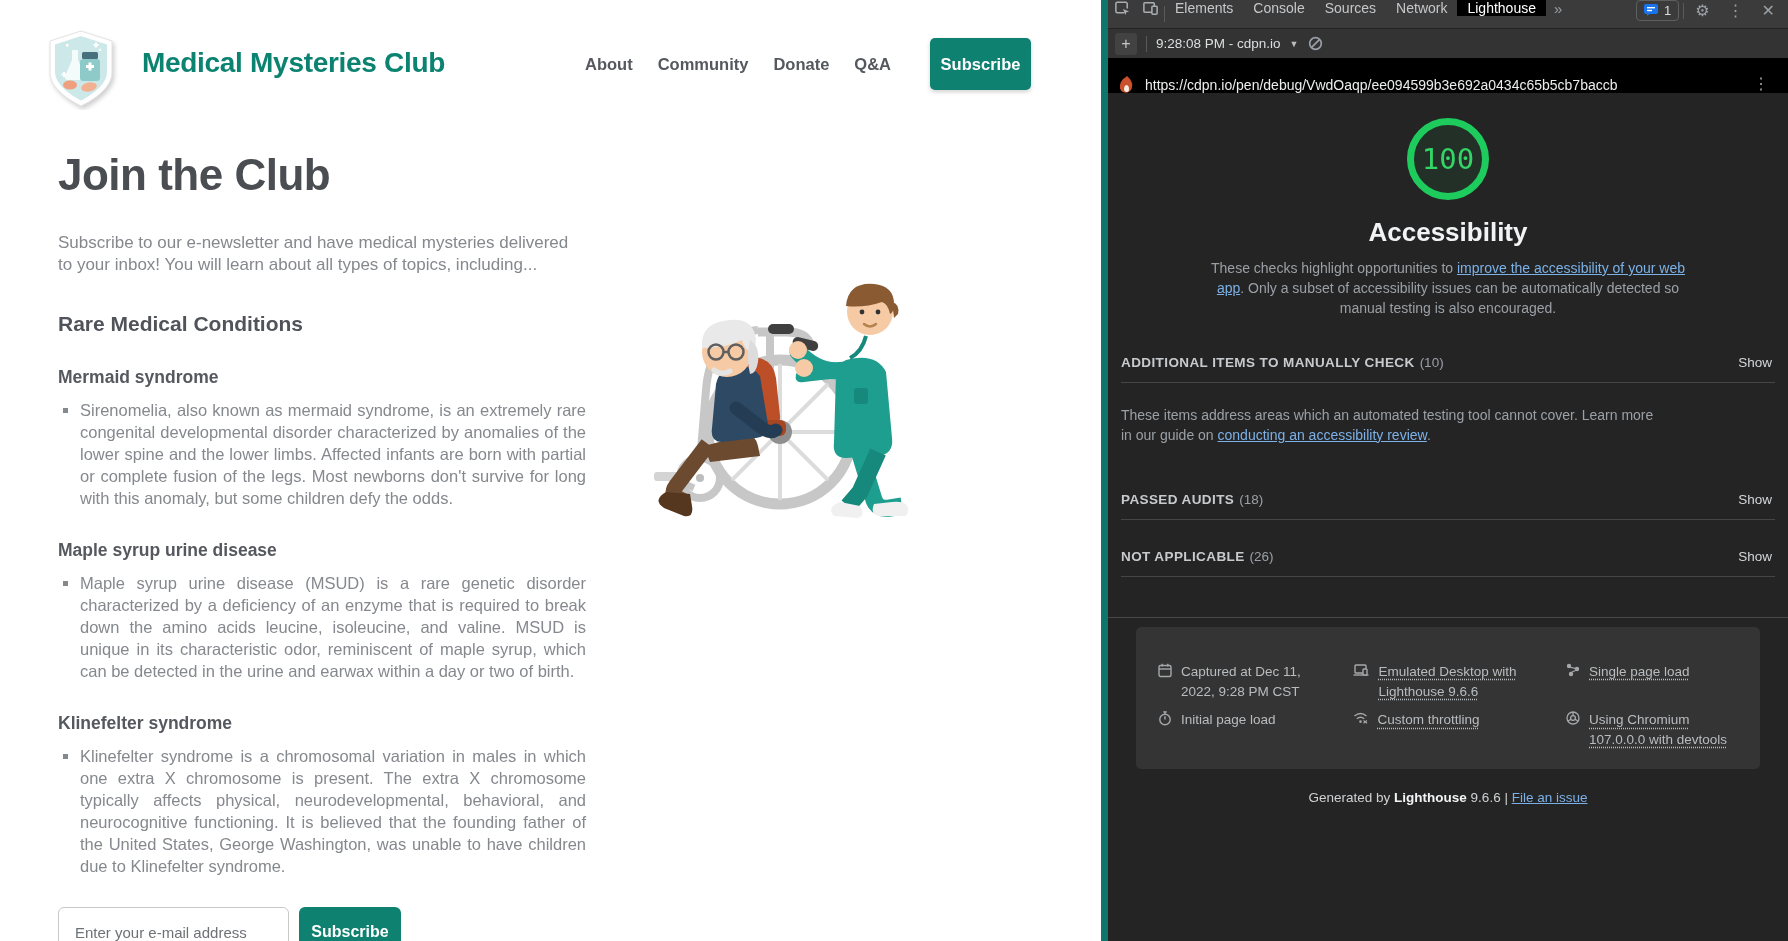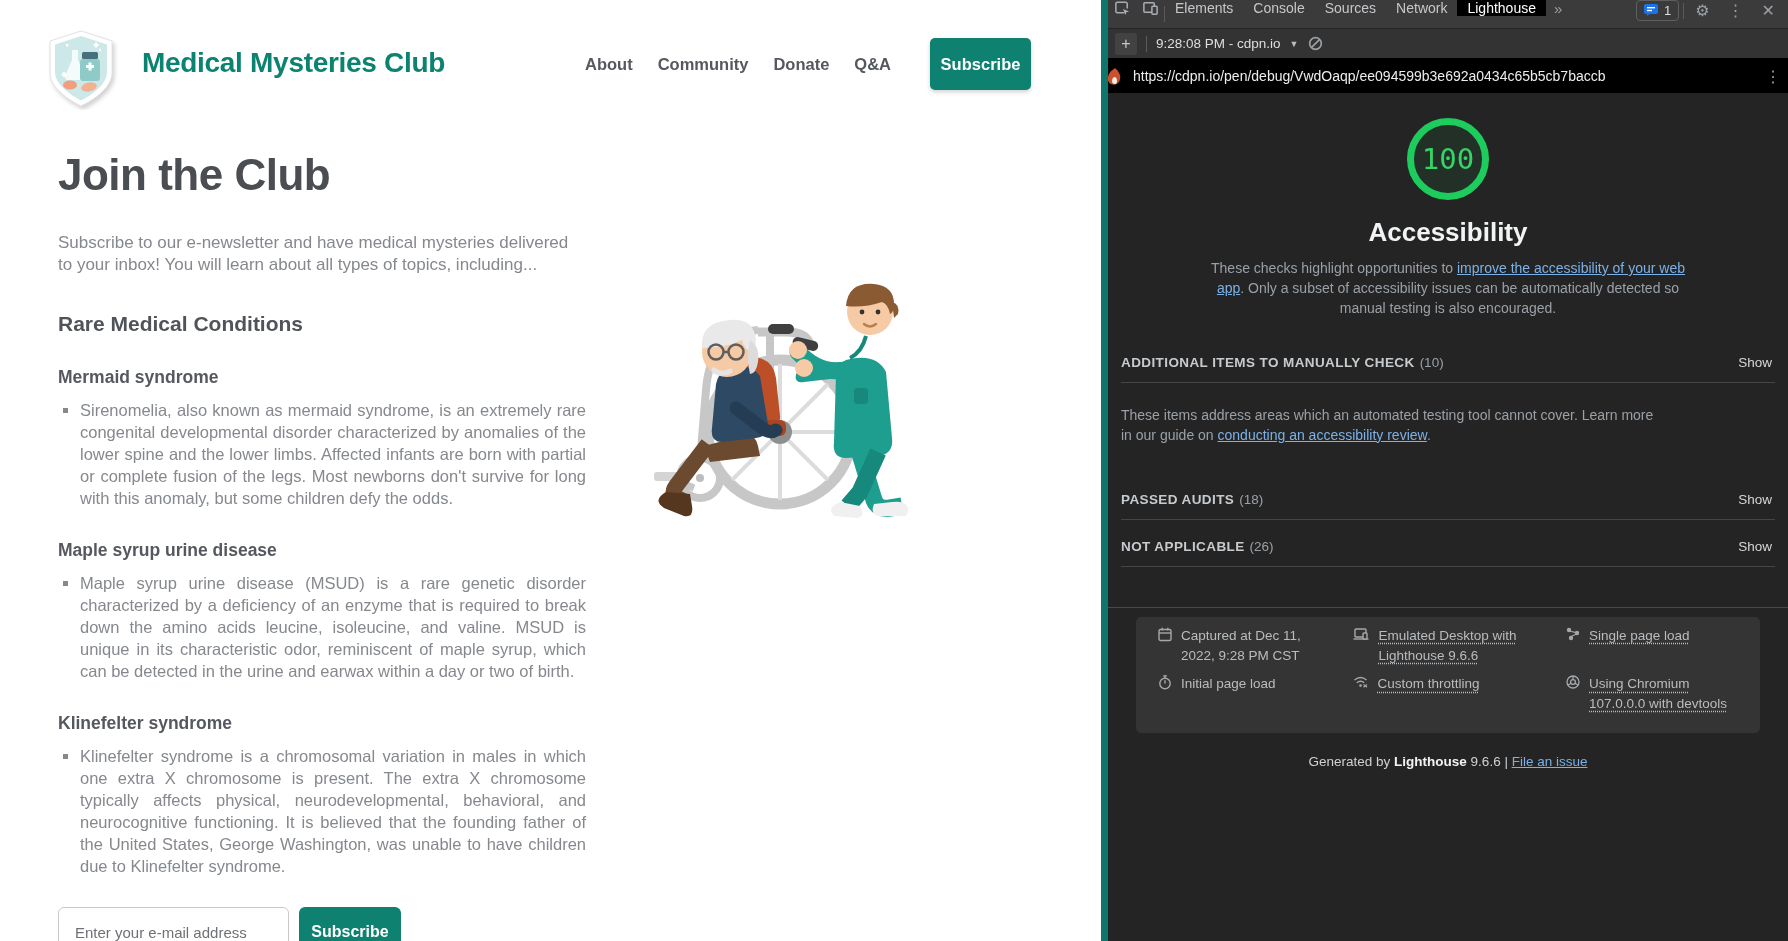--- a/index.html
+++ b/index.html
@@ -41,37 +41,37 @@
   .issues-pill .cnt { font-size:13px; color:#dadce0; }
   .glyph-btn { font-size:16px; color:#9aa0a6; padding:0 7px; cursor:pointer; }
   .more-tabs { font-size:15px; color:#9aa0a6; padding:0 8px; display:flex; align-items:center; cursor:pointer; }
 
   .dt-toolbar { height:30px; background:#333333; display:flex; align-items:center; padding:0 7px; gap:9px; border-bottom:1px solid #000; flex:none; }
   .plus-btn { width:22px; height:22px; background:#424242; border-radius:3px; display:flex; align-items:center; justify-content:center; color:#c5c7ca; font-size:16px; cursor:pointer; }
   .session { font-size:13.5px; color:#dcdee0; cursor:pointer; }
   .caret { font-size:9px; color:#b9bcbf; cursor:pointer; }
   .block-icn { color:#9aa0a6; cursor:pointer; display:flex; }
 
-  .dt-urlbar { height:34px; background:#000; display:flex; align-items:center; padding:0 0; gap:11px; flex:none; }
+  .dt-urlbar { height:34px; background:#000; display:flex; align-items:flex-end; padding:0 12px; gap:11px; flex:none; }
   .url-text { flex:1; font-size:14px; color:#eceded; white-space:nowrap; overflow:hidden; text-overflow:ellipsis; }
 
   .dt-report { flex:1; overflow:hidden; position:relative; }
   .gauge { width:82px; height:82px; margin:25px auto 0; border-radius:50%; border:7px solid #1ecb5d; background:rgba(18,206,93,.07); display:flex; align-items:center; justify-content:center; }
   .gauge .score { font-family:"DejaVu Sans Mono", monospace; font-size:29px; color:#35d467; }
   .cat-title { margin-top:17px; text-align:center; font-size:26px; font-weight:700; color:#f1f3f4; }
   .cat-desc { width:492px; margin:11px auto 0; text-align:center; font-size:14px; line-height:1.42; color:#9aa0a6; }
   a.blue { color:#7cb1e7; text-decoration:underline; cursor:pointer; }
   .sec-head { display:flex; align-items:baseline; padding:0 16px 0 13px; margin-top:36px; }
   .sec-title { font-size:13.5px; font-weight:700; color:#c8cbce; letter-spacing:.4px; }
   .sec-count { font-size:13.5px; color:#9aa0a6; margin-left:5px; }
   .sec-show { margin-left:auto; font-size:13.5px; color:#d4d6d8; cursor:pointer;text-align:right; }
   .sec-div { border:none; border-top:1px solid #454545; margin:12px 13px 0; }
   .manual-note { padding:0 13px; margin-top:22px; font-size:14px; line-height:1.45; color:#9aa0a6; width:560px; }
   .sep-full { border:none; border-top:1px solid #484848; margin:40px 0 0; }
-  .meta-box { margin:9px 28px 0; background:#343434; border-radius:5px; padding:9px 22px 20px; display:grid; grid-template-columns:1.02fr 1.12fr 1fr; column-gap:20px; row-gap:9px; }
+  .meta-box { margin:9px 28px 0; background:#343434; border-radius:5px; padding:35px 22px 20px; display:grid; grid-template-columns:1.02fr 1.12fr 1fr; column-gap:20px; row-gap:9px; }
   .meta-item { display:flex; gap:9px; font-size:13.5px; line-height:1.45; color:#b9bcbf; }
   .meta-item svg { flex:none; margin-top:1px; }
   .meta-link { text-decoration:underline dotted; text-underline-offset:3px; cursor:pointer; }
   .generated { margin-top:21px; text-align:center; font-size:13.5px; color:#cfd1d3; }
   .generated b { color:#f1f3f4; }
 </style>
 </head>
 <body>
 
 <div class="app">
@@ -261,21 +261,21 @@
 
       <p class="manual-note"><span>These items address areas which an automated testing tool cannot cover. Learn more in our guide on </span><a class="blue">conducting an accessibility review</a><span>.</span></p>
 
       <div class="sec-head" style="margin-top:47px">
         <span class="sec-title">PASSED AUDITS</span>
         <span class="sec-count">(18)</span>
         <span class="sec-show">Show</span>
       </div>
       <hr class="sec-div">
 
-      <div class="sec-head" style="margin-top:19px">
+      <div class="sec-head" style="margin-top:29px">
         <span class="sec-title">NOT APPLICABLE</span>
         <span class="sec-count">(26)</span>
         <span class="sec-show">Show</span>
       </div>
       <hr class="sec-div">
 
       <hr class="sep-full">
 
       <div class="meta-box">
         <div class="meta-item">

